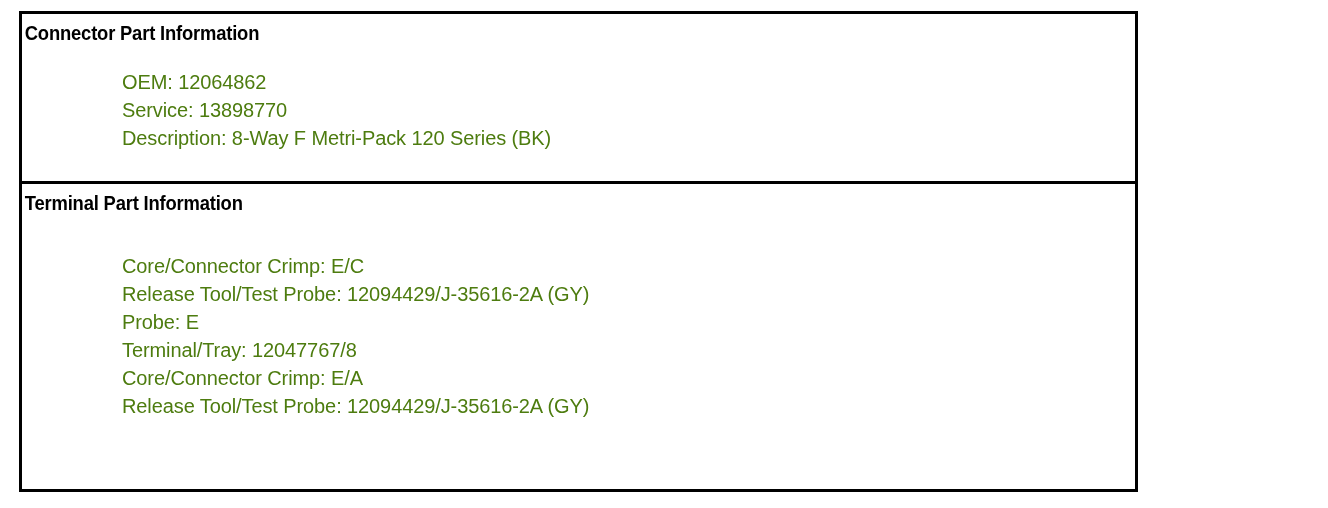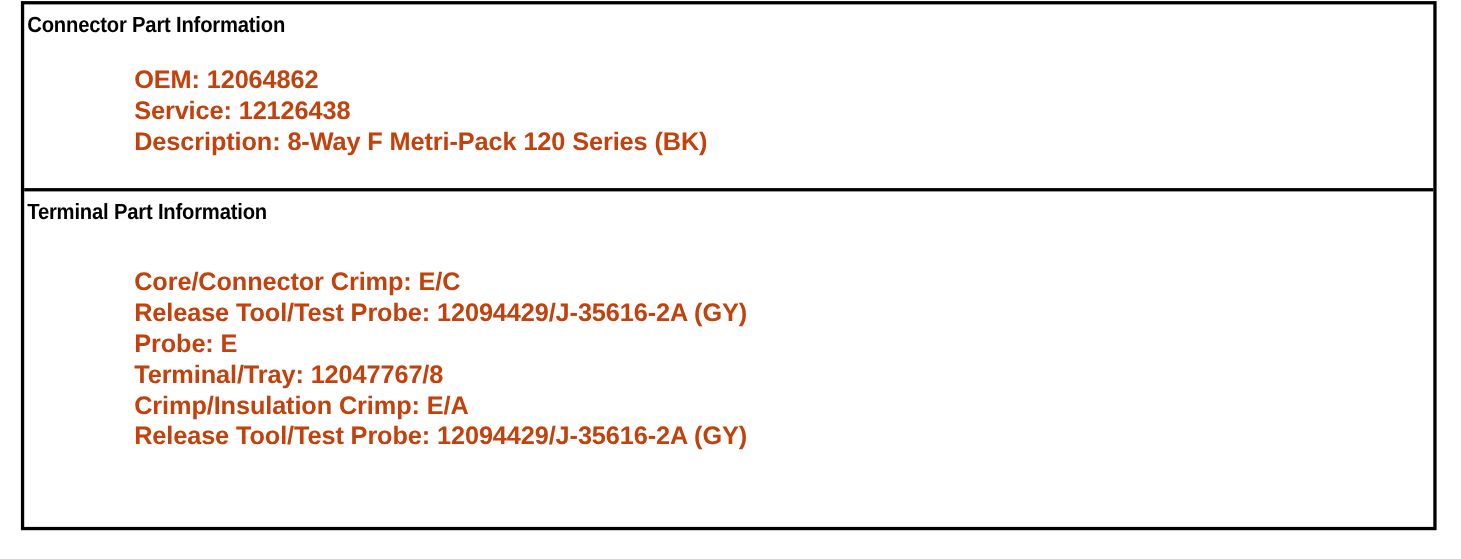--- a/index.html
+++ b/index.html
@@ -20,22 +20,22 @@
     position: relative;
     width: 1328px;
     height: 508px;
     background: #ffffff;
   }
 
   
   .part-table {
     position: absolute;
     left: 19px;
-    top: 1px;
-    width: 1287px;
+    top: 11px;
+    width: 1119px;
     height: 481px;
     box-sizing: border-box;
     border: 3px solid #000000;
     background: #ffffff;
   }
 
   .section {
     position: relative;
     box-sizing: border-box;
   }
@@ -72,51 +72,51 @@
   .section.connector .section-body {
     padding-top: 23px;
   }
 
   .section.terminal .section-body {
     padding-top: 37px;
   }
 
   .info-line {
     font-family: "Liberation Sans", sans-serif;
-    font-weight: bold;
-    font-size: 23px;
+    font-weight: normal;
+    font-size: 20px;
     line-height: 28px;
     height: 28px;
     letter-spacing: -0.1px;
     white-space: nowrap;
-    color: #c2410c;
+    color: #4d7c0f;
   }
 </style>
 </head>
 <body>
 
 <div id="sheet">
 
   <div class="part-table">
 
     <div class="section connector">
       <div class="section-header">Connector Part Information</div>
       <div class="section-body">
         <div class="info-line">OEM: 12064862</div>
-        <div class="info-line">Service: 12126438</div>
+        <div class="info-line">Service: 13898770</div>
         <div class="info-line">Description: 8-Way F Metri-Pack 120 Series (BK)</div>
       </div>
     </div>
 
     <div class="section terminal">
       <div class="section-header">Terminal Part Information</div>
       <div class="section-body">
         <div class="info-line">Core/Connector Crimp: E/C</div>
         <div class="info-line">Release Tool/Test Probe: 12094429/J-35616-2A (GY)</div>
         <div class="info-line">Probe: E</div>
         <div class="info-line">Terminal/Tray: 12047767/8</div>
-        <div class="info-line">Crimp/Insulation Crimp: E/A</div>
+        <div class="info-line">Core/Connector Crimp: E/A</div>
         <div class="info-line">Release Tool/Test Probe: 12094429/J-35616-2A (GY)</div>
       </div>
     </div>
 
   </div>
 </div>
 
 </body></html>

